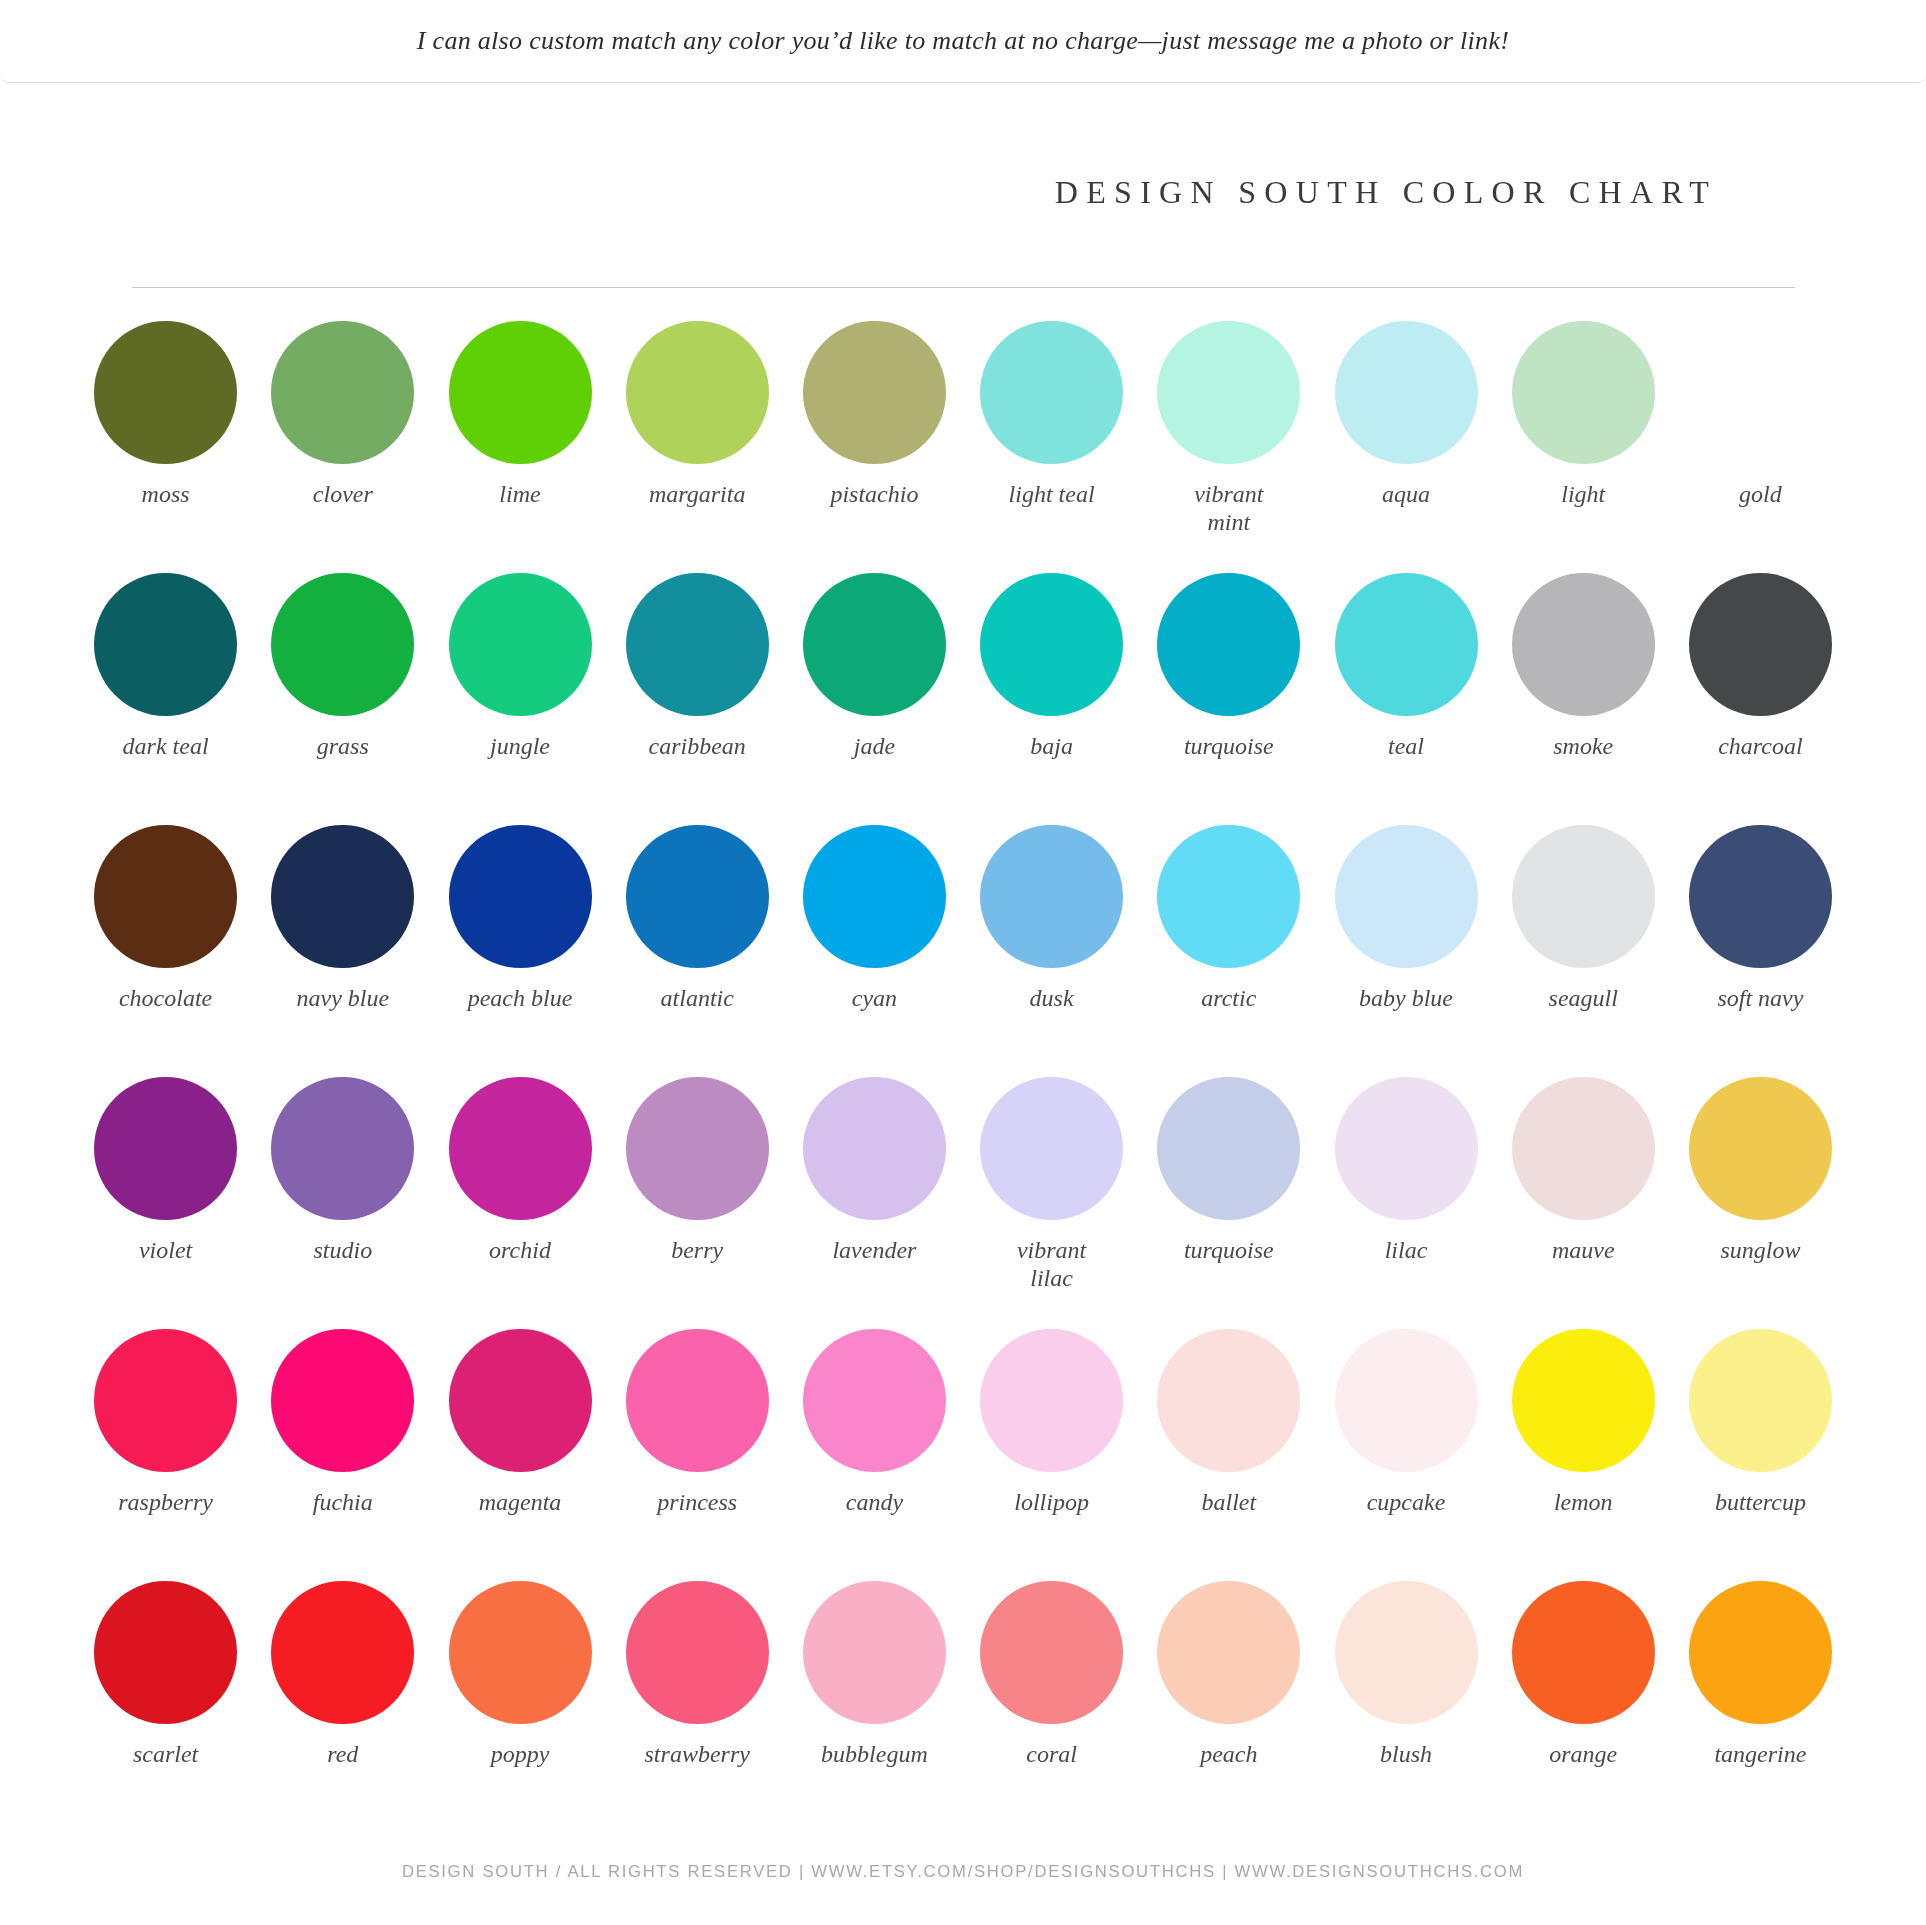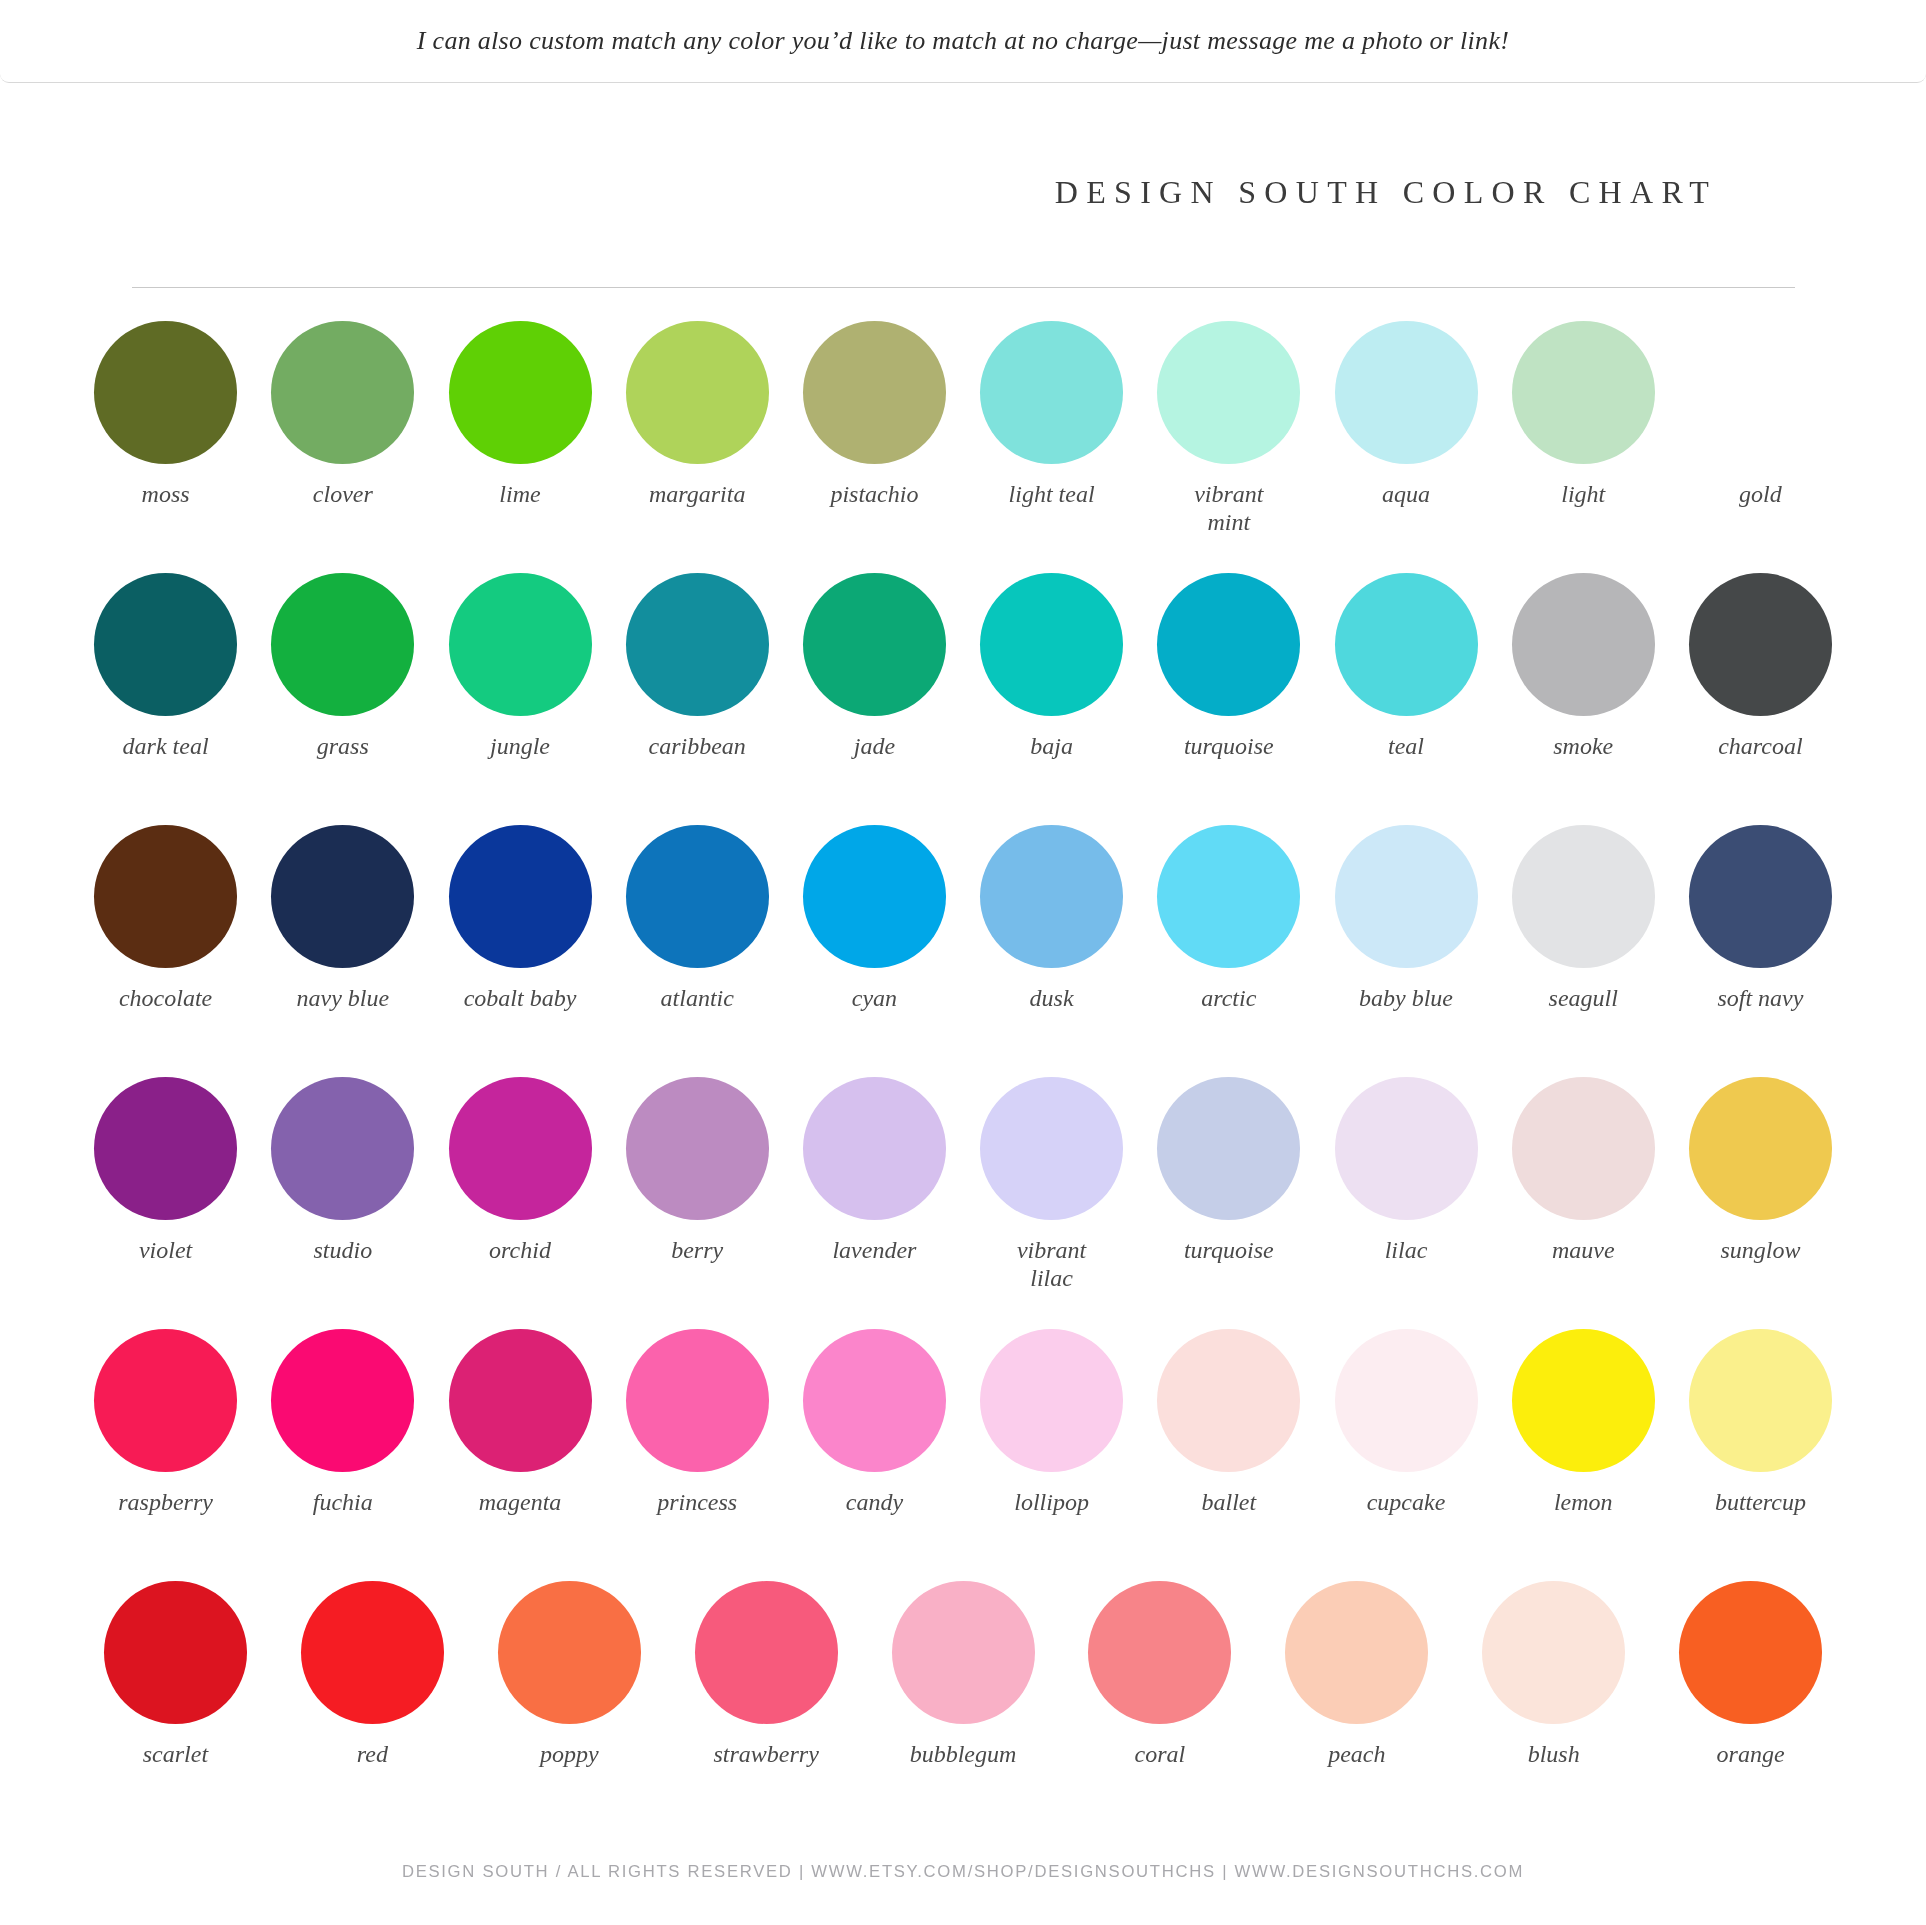--- a/index.html
+++ b/index.html
@@ -224,21 +224,21 @@
         <div class="cell">
           <div class="dot" style="background: rgb(91, 45, 18);"></div>
           <div class="label">chocolate</div>
         </div>
         <div class="cell">
           <div class="dot" style="background: rgb(27, 45, 83);"></div>
           <div class="label">navy blue</div>
         </div>
         <div class="cell">
           <div class="dot" style="background: rgb(10, 55, 155);"></div>
-          <div class="label">cobalt baby</div>
+          <div class="label">peach blue</div>
         </div>
         <div class="cell">
           <div class="dot" style="background: rgb(13, 116, 187);"></div>
           <div class="label">atlantic</div>
         </div>
         <div class="cell">
           <div class="dot" style="background: rgb(0, 167, 232);"></div>
           <div class="label">cyan</div>
         </div>
         <div class="cell">
@@ -375,20 +375,24 @@
           <div class="dot" style="background: rgb(251, 205, 182);"></div>
           <div class="label">peach</div>
         </div>
         <div class="cell">
           <div class="dot" style="background: rgb(251, 228, 218);"></div>
           <div class="label">blush</div>
         </div>
         <div class="cell">
           <div class="dot" style="background: rgb(248, 95, 34);"></div>
           <div class="label">orange</div>
+        </div>
+        <div class="cell">
+          <div class="dot" style="background: rgb(252, 163, 17);"></div>
+          <div class="label">tangerine</div>
         </div>
       </div>
     </div>
 
   <div class="footer">
     <div class="footer-text">DESIGN SOUTH / ALL RIGHTS RESERVED  |  WWW.ETSY.COM/SHOP/DESIGNSOUTHCHS  |  WWW.DESIGNSOUTHCHS.COM</div>
   </div>
 
 </div>
 

